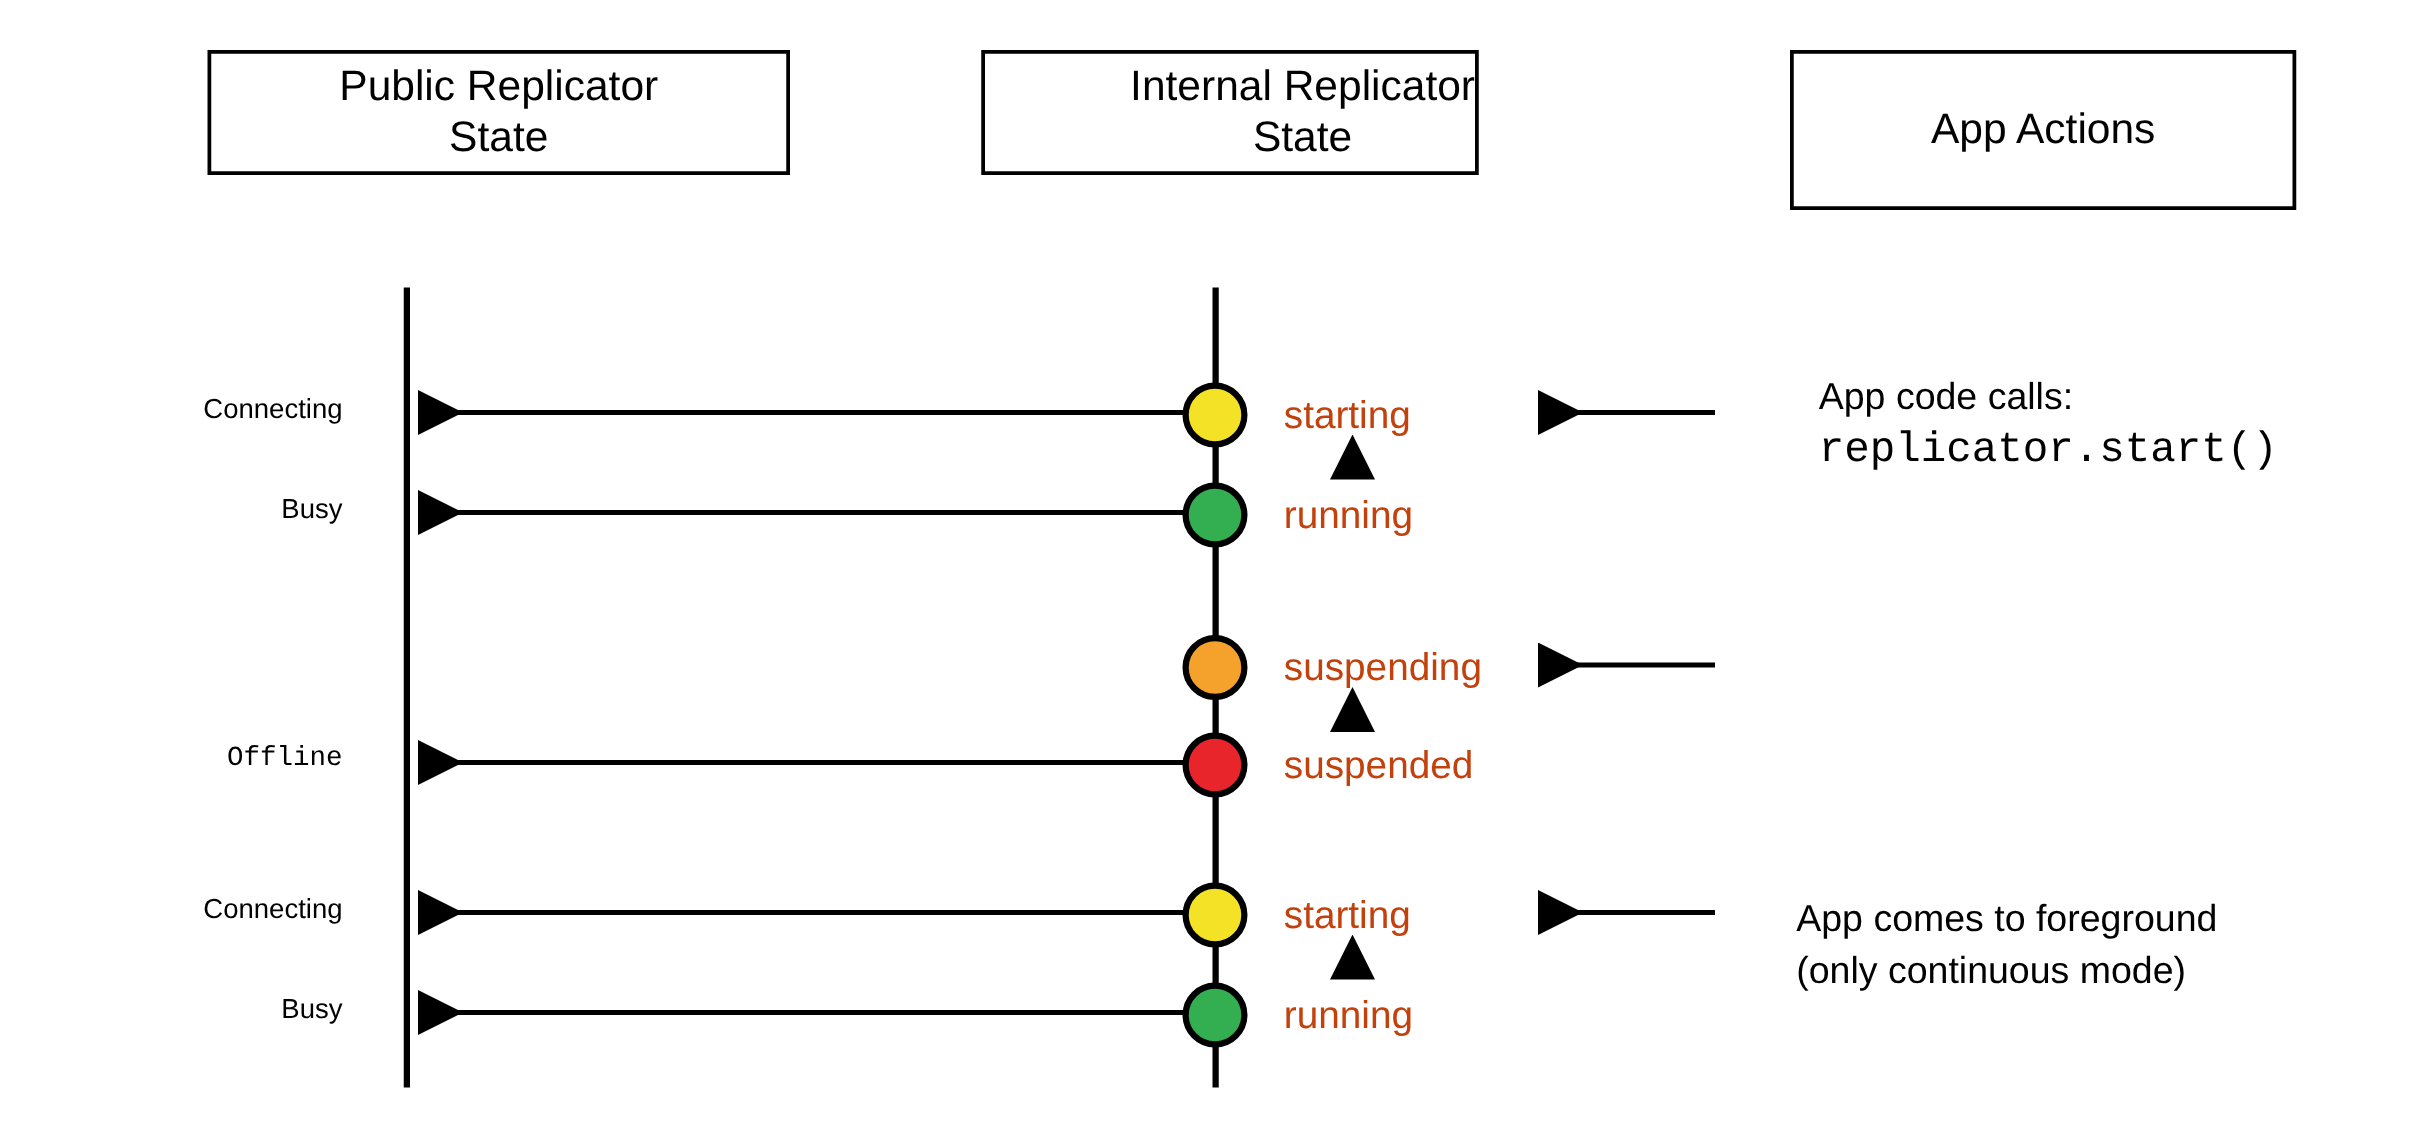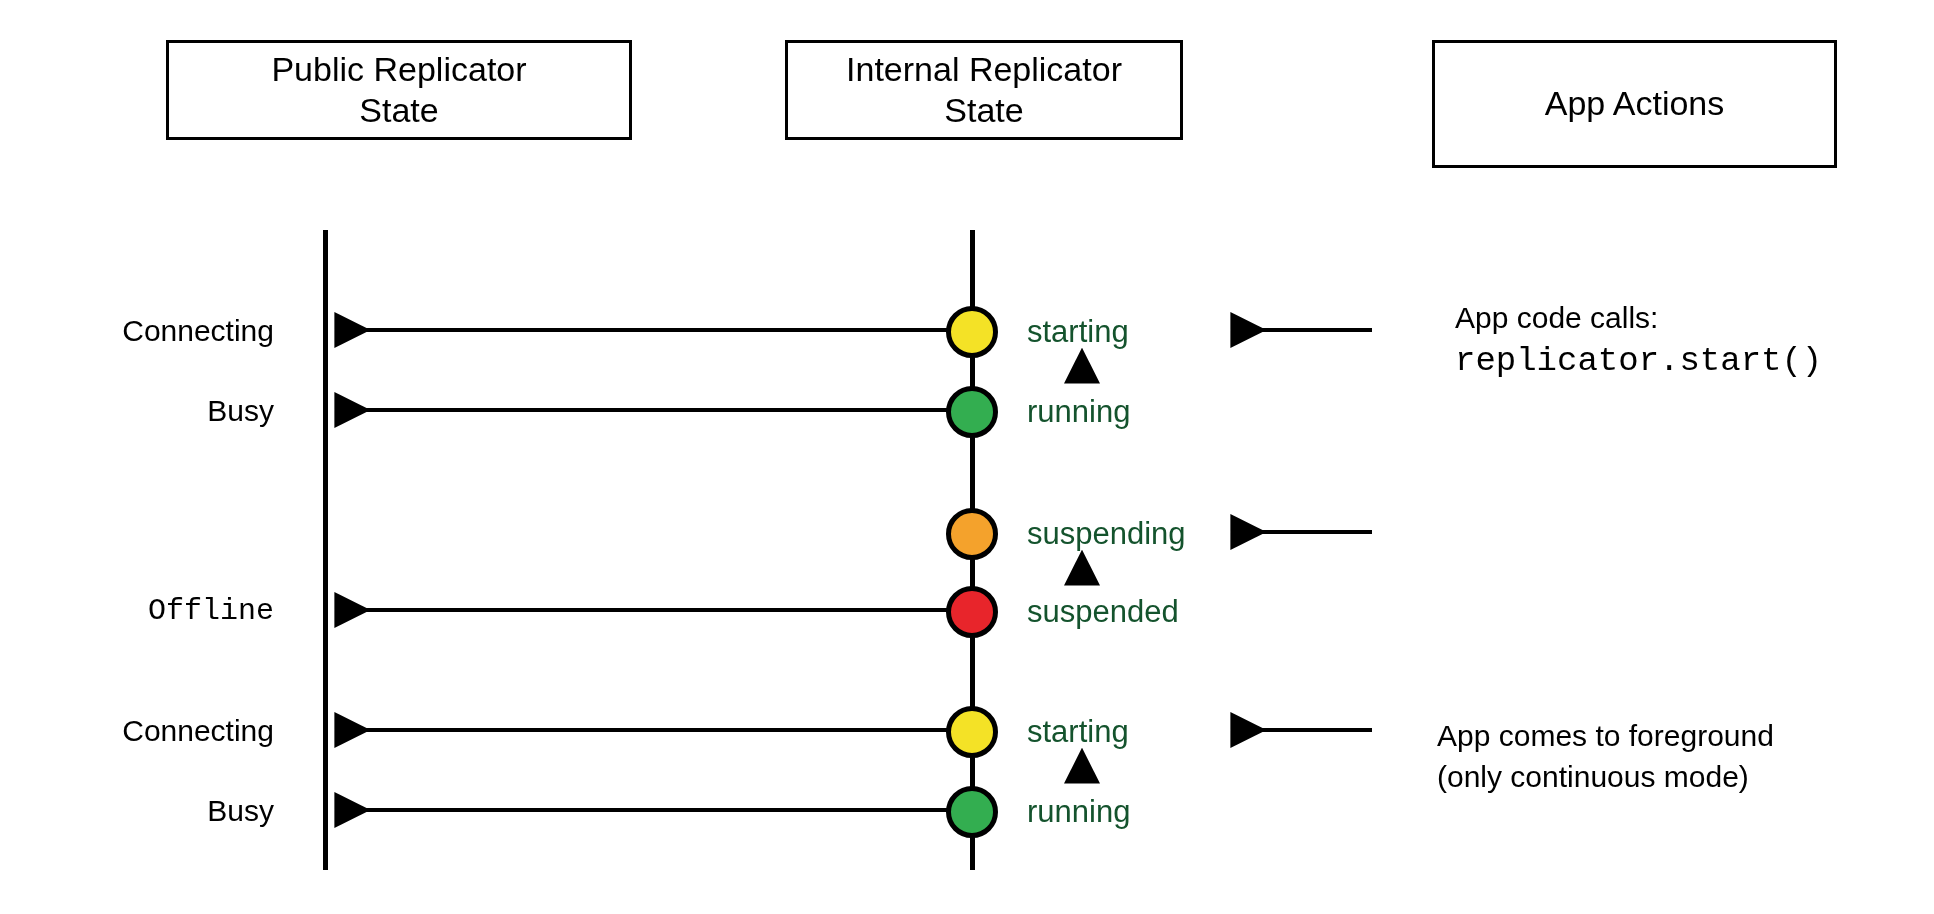--- a/index.html
+++ b/index.html
@@ -34,33 +34,33 @@
   .hdr-box span { display: block; }
 
   .lifeline {
     position: absolute;
     width: 5px;
     background: #000000;
   }
 
   .row-label {
     position: absolute;
-    font-size: 30px;
+    font-size: 22px;
     line-height: 1;
     text-align: right;
     white-space: nowrap;
     color: #000000;
   }
 
   .state-label {
     position: absolute;
     font-size: 31px;
     line-height: 1;
     white-space: nowrap;
-    color: #14532d;
+    color: #c2410c;
   }
 
   .action-label {
     position: absolute;
     font-size: 30px;
     line-height: 1.35;
     white-space: nowrap;
     color: #000000;
   }
   .action-label .mono {
@@ -90,21 +90,21 @@
 
 <div id="canvas">
 
   <div class="hdr-box" style="left:130px; top:40px; width:466px; height:100px;margin-left:36px;">
     <div>
       <span>Public Replicator</span>
       <span>State</span>
     </div>
   </div>
 
-  <div class="hdr-box" style="left:785px; top:40px; width:398px; height:100px;">
+  <div class="hdr-box" style="left:785px; top:40px; width:398px; height:100px;justify-content:flex-end;">
     <div>
       <span>Internal Replicator</span>
       <span>State</span>
     </div>
   </div>
 
   <div class="hdr-box" style="left:1432px; top:40px; width:405px; height:128px;">
     <div>
       <span>App Actions</span>
     </div>

